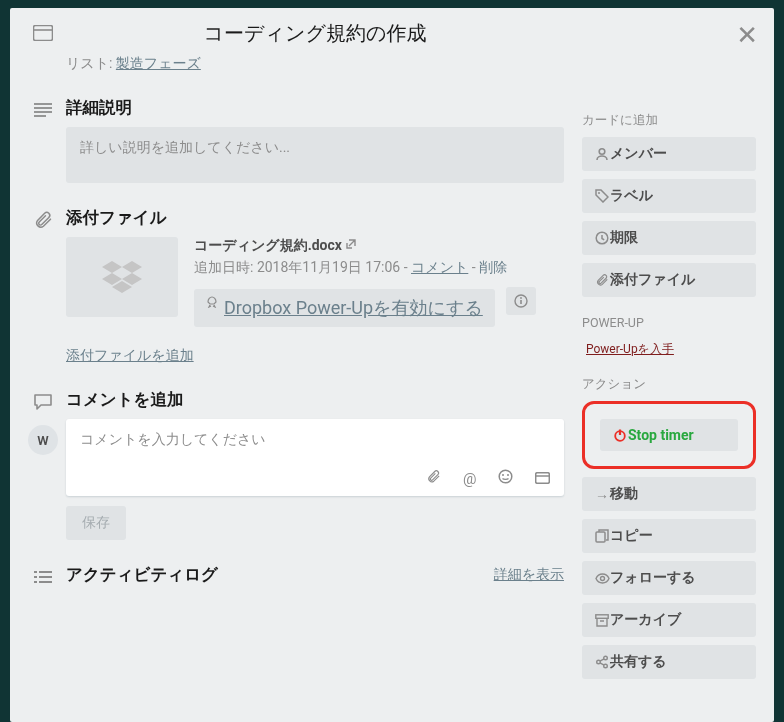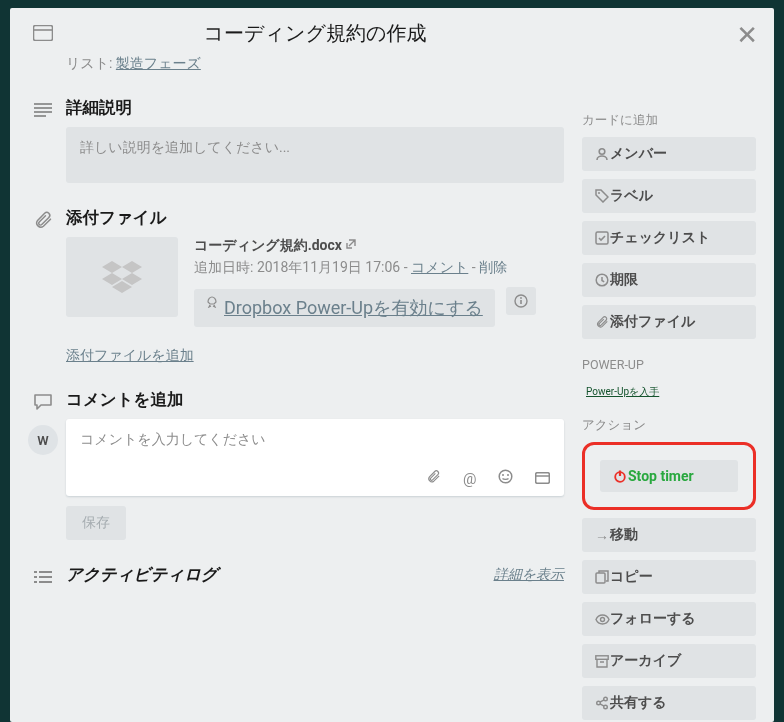--- a/index.html
+++ b/index.html
@@ -86,35 +86,35 @@
   }
   .comment-input { color: #8c8c8c; font-size: 14px; min-height: 38px; }
   .comment-tools { text-align: right; color: #8c8c8c; font-size: 15px; }
   .comment-tools span { margin-left: 18px; cursor: pointer; }
   .save-btn {
     display: inline-block; background: rgba(9,45,66,.06);
     color: #a5acb0; border-radius: 3px;
     padding: 8px 16px; font-size: 14px; font-weight: 500;
     margin-top: 10px;
   }
-  .activity-head { display: flex; align-items: center; justify-content: space-between; font-style: italic;}
+  .activity-head { display: flex; align-items: center; justify-content: space-between;}
   .activity-head a { color: #6b808c; text-decoration: underline; font-size: 14px; padding-left: 27px;}
   .side-head { font-size: 12.5px; color: #8c8c8c; margin-bottom: 8px; margin-top: 4px; }
   .side-group { margin-bottom: 18px; }
   .side-btn {
     display: flex; align-items: center; 
     background: rgba(9,45,66,.06);
     border-radius: 3px;
     padding: 8px 12px;
     font-size: 14px; font-weight: 600; color: #4d4d4d;
     margin-bottom: 8px;
     cursor: pointer;
   }
   .side-btn .i { color: #8c8c8c; width: 16px; display: inline-flex; justify-content: center; font-weight: 400;}
-  .side-link { color: #14532d; text-decoration: underline; font-size: 10px; padding-left: 4px;}
+  .side-link { color: #7f1d1d; text-decoration: underline; font-size: 12px; padding-left: 4px;}
   .stop-timer-wrap {
     border: 3px solid #eb2f27; border-radius: 12px;
     padding: 15px;
   }
   .stop-timer-wrap .side-btn { margin-bottom: 0; }
   .stop-label { color: #29a83f; font-weight: 700; }
   .power-i { color: #eb2f27 !important; }
   svg { display: block; }
 </style>
 </head>
@@ -263,29 +263,20 @@
             <svg width="14" height="14" viewBox="0 0 14 14">
               <path d="M1 6V1h5l7 7-5 5z" fill="none" stroke="#8c8c8c" stroke-width="1.5"></path>
               <circle cx="4" cy="4" r="1" fill="#8c8c8c"></circle>
             </svg>
           </span>
           <span>ラベル</span>
         </div>
       <div class="side-btn">
           <span class="i">
             <svg width="14" height="14" viewBox="0 0 14 14">
-              <rect x="1" y="1" width="12" height="12" rx="1.5" fill="none" stroke="#8c8c8c" stroke-width="1.5"></rect>
-              <path d="M4 7l2 2 4-4" fill="none" stroke="#8c8c8c" stroke-width="1.6"></path>
-            </svg>
-          </span>
-          <span>チェックリスト</span>
-        </div>
-      <div class="side-btn">
-          <span class="i">
-            <svg width="14" height="14" viewBox="0 0 14 14">
               <circle cx="7" cy="7" r="5.8" fill="none" stroke="#8c8c8c" stroke-width="1.5"></circle>
               <path d="M7 4v3.5l2.2 1.3" fill="none" stroke="#8c8c8c" stroke-width="1.5"></path>
             </svg>
           </span>
           <span>期限</span>
         </div>
       <div class="side-btn">
           <span class="i">
             <svg width="14" height="14" viewBox="0 0 24 24">
               <path d="M21 11l-8.5 8.5a5 5 0 01-7-7L14 4a3.5 3.5 0 015 5l-8.5 8.5a2 2 0 01-3-3L15 7" fill="none" stroke="#8c8c8c" stroke-width="2"></path>

